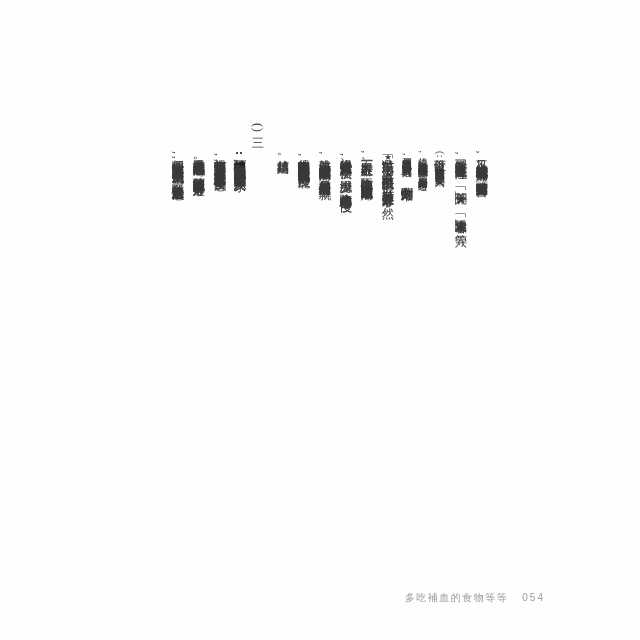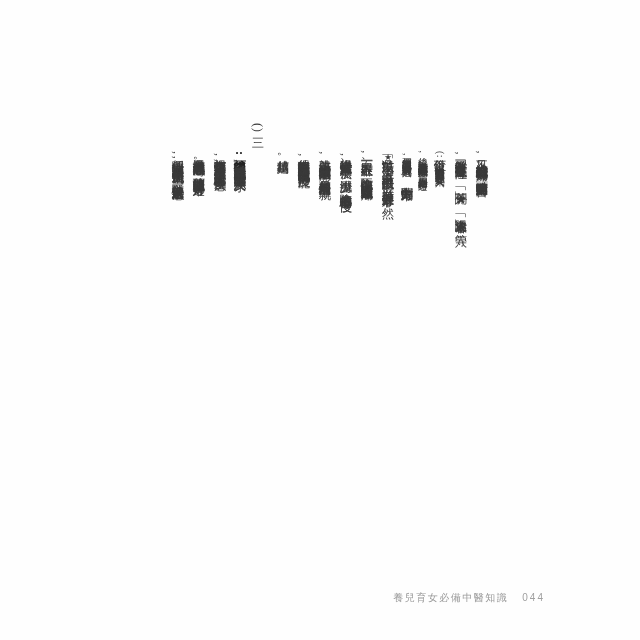--- a/index.html
+++ b/index.html
@@ -75,16 +75,16 @@
       <div class="col"><span class="seg-normal">真的得找專業中醫師看診,自己隨便亂服用四物湯或其他中藥,反而可能</span></div>
       <div class="col"><span class="seg-normal">越搞越糟。</span></div>
       <div class="col section-num"><span class="seg-normal">(三)</span></div>
       <div class="col heading-col"><span class="seg-bold">後頭痛:</span><span class="seg-normal">這類頭痛屬於膀胱經的範圍,大部分和外感受涼有關,大人及小</span></div>
       <div class="col"><span class="seg-normal">孩都很常會有這種頭痛,多半發生在感冒了,或是人比較虛弱,快要感冒</span></div>
       <div class="col"><span class="seg-normal">又還沒有什麼感冒症狀浮現的時候。這類型的頭痛比較好處理,通常好好</span></div>
       <div class="col"><span class="seg-normal">睡個覺,讓感冒轉好,頭痛自然也就消失了。至於中醫怎麼快速治好感</span></div>
     </div>
 
   <div class="footer">
-    <span class="book-title">養兒育女必備中醫知識</span><span class="page-number">044</span>
+    <span class="book-title">多吃補血的食物等等</span><span class="page-number">054</span>
   </div>
 
 </div>
 
 </body></html>

